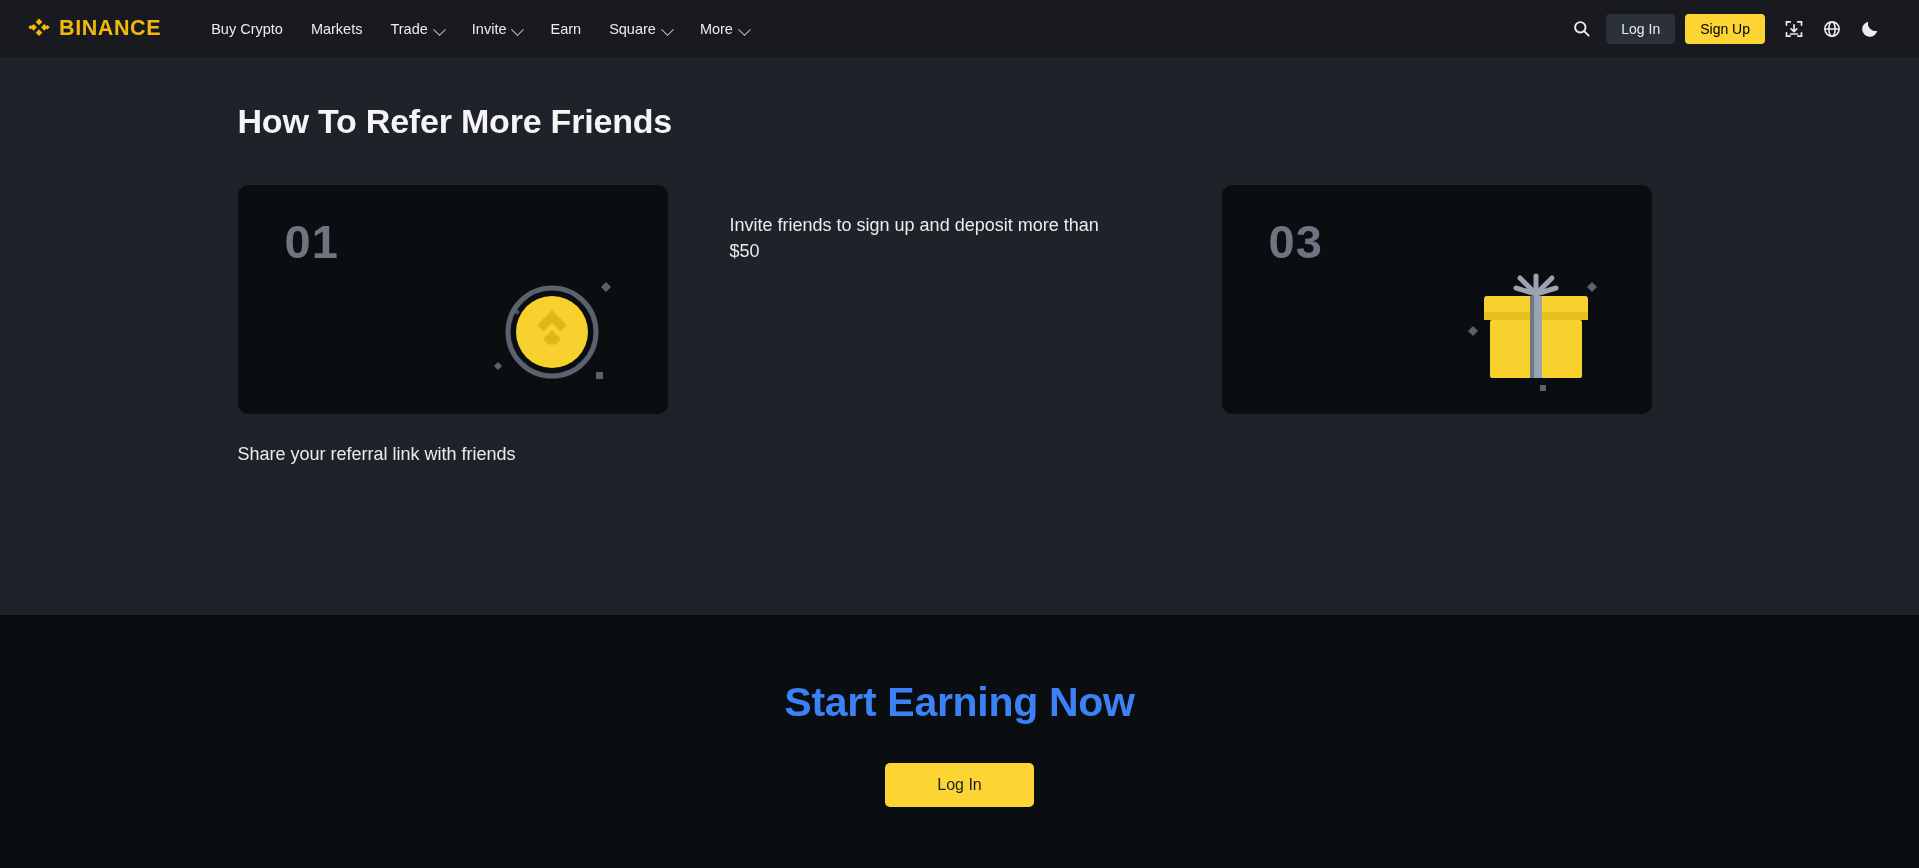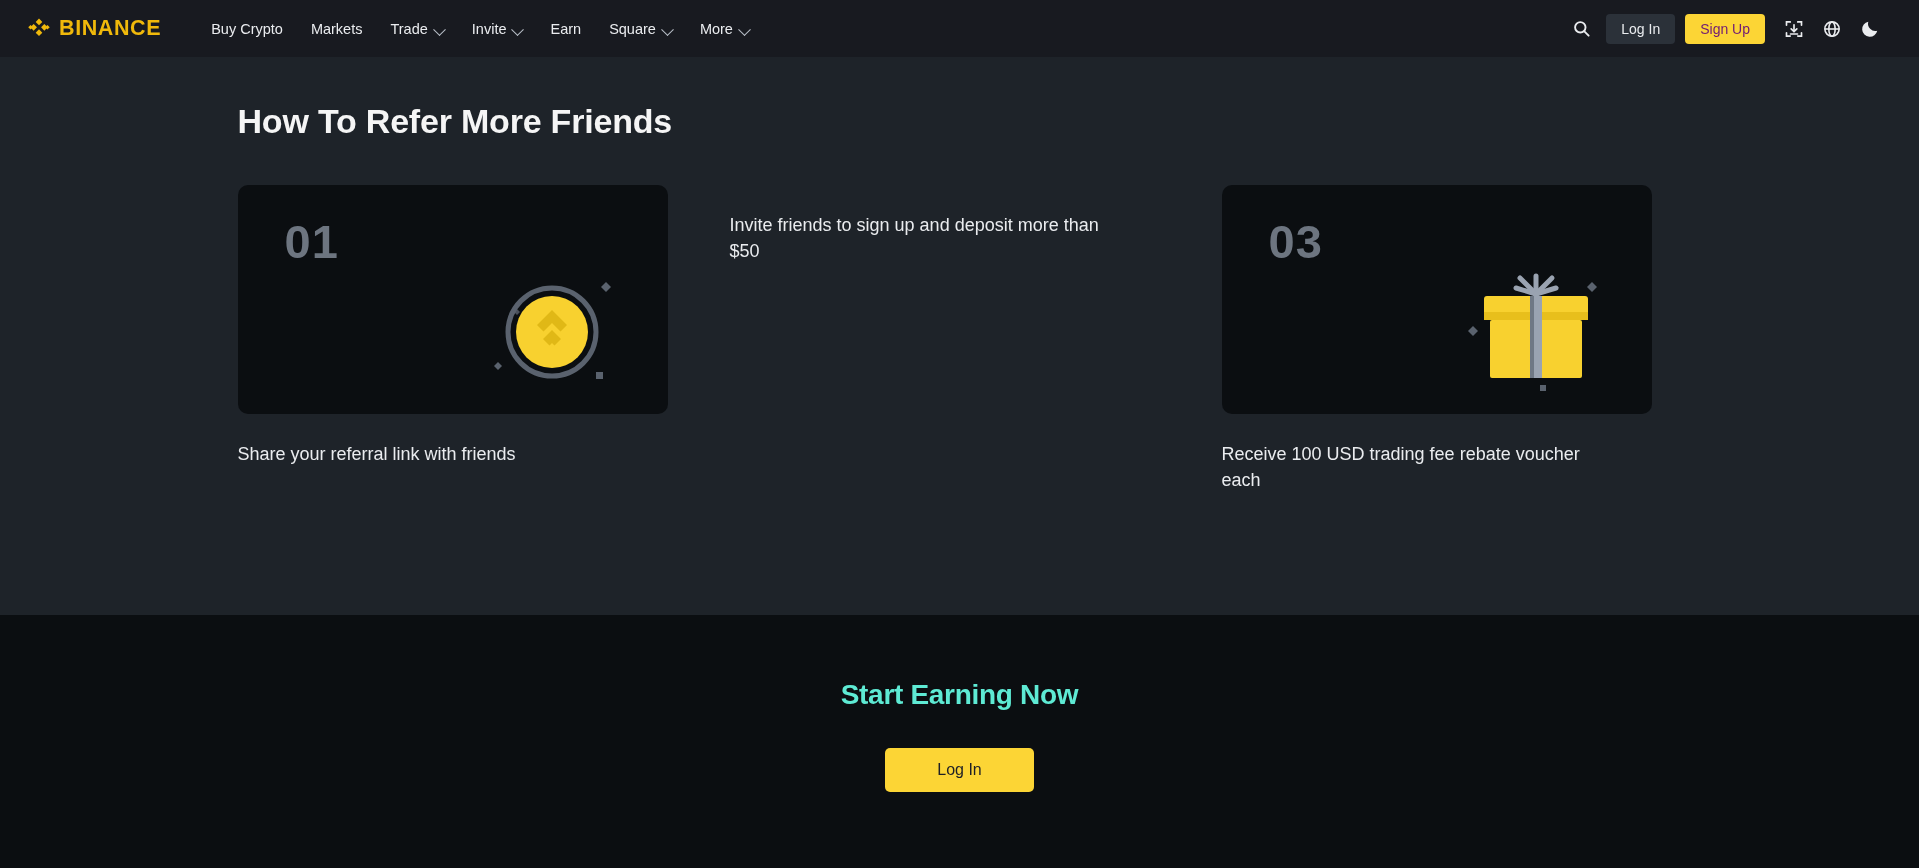--- a/index.html
+++ b/index.html
@@ -75,21 +75,21 @@
     font-size: 14px;
     padding: 7px 15px;
     border-radius: 4px;
     border: none;
     cursor: pointer;
     margin-left: 4px;
     font-family: inherit;
   }
   .btn-signup-hdr {
     background: #fcd535;
-    color: #701a75;
+    color: #000000;
     font-size: 14px;
     font-weight: 500;
     padding: 7px 15px;
     border-radius: 4px;
     border: none;
     cursor: pointer;
     margin-left: 6px;
     margin-right: 8px;
     font-family: inherit;
   }
@@ -147,22 +147,22 @@
     max-width: 392px;
   }
 
   
   .sec-earn {
     background: #0b0e11;
     height: 253px;
     text-align: center;
   }
   .earn-title {
-    color: #5eead4;
-    font-size: 28px;
+    color: #3b82f6;
+    font-size: 41px;
     font-weight: bold;
     padding-top: 64px;
     letter-spacing: -0.3px;
   }
   .btn-login-cta {
     margin-top: 37px;
     background: #fcd535;
     color: #1e2026;
     font-size: 16px;
     font-weight: 500;
@@ -313,21 +313,20 @@
             <rect x="74" y="42" width="12" height="82" fill="#9aa3b1"></rect>
             <rect x="74" y="42" width="4" height="82" fill="#6f7885"></rect>
 
             <g fill="#5a626e">
               <path d="M136 28 L141 33 L136 38 L131 33 Z"></path>
               <path d="M17 72 L22 77 L17 82 L12 77 Z"></path>
               <rect x="84" y="131" width="6" height="6"></rect>
             </g>
           </svg>
         </div>
-        <p class="card-caption">Receive 100 USD trading fee rebate voucher each</p>
       </div>
 
     </div>
   </div>
 </section>
 
 <section class="sec-earn">
   <h2 class="earn-title">Start Earning Now</h2>
   <button class="btn-login-cta">Log In</button>
 </section>

